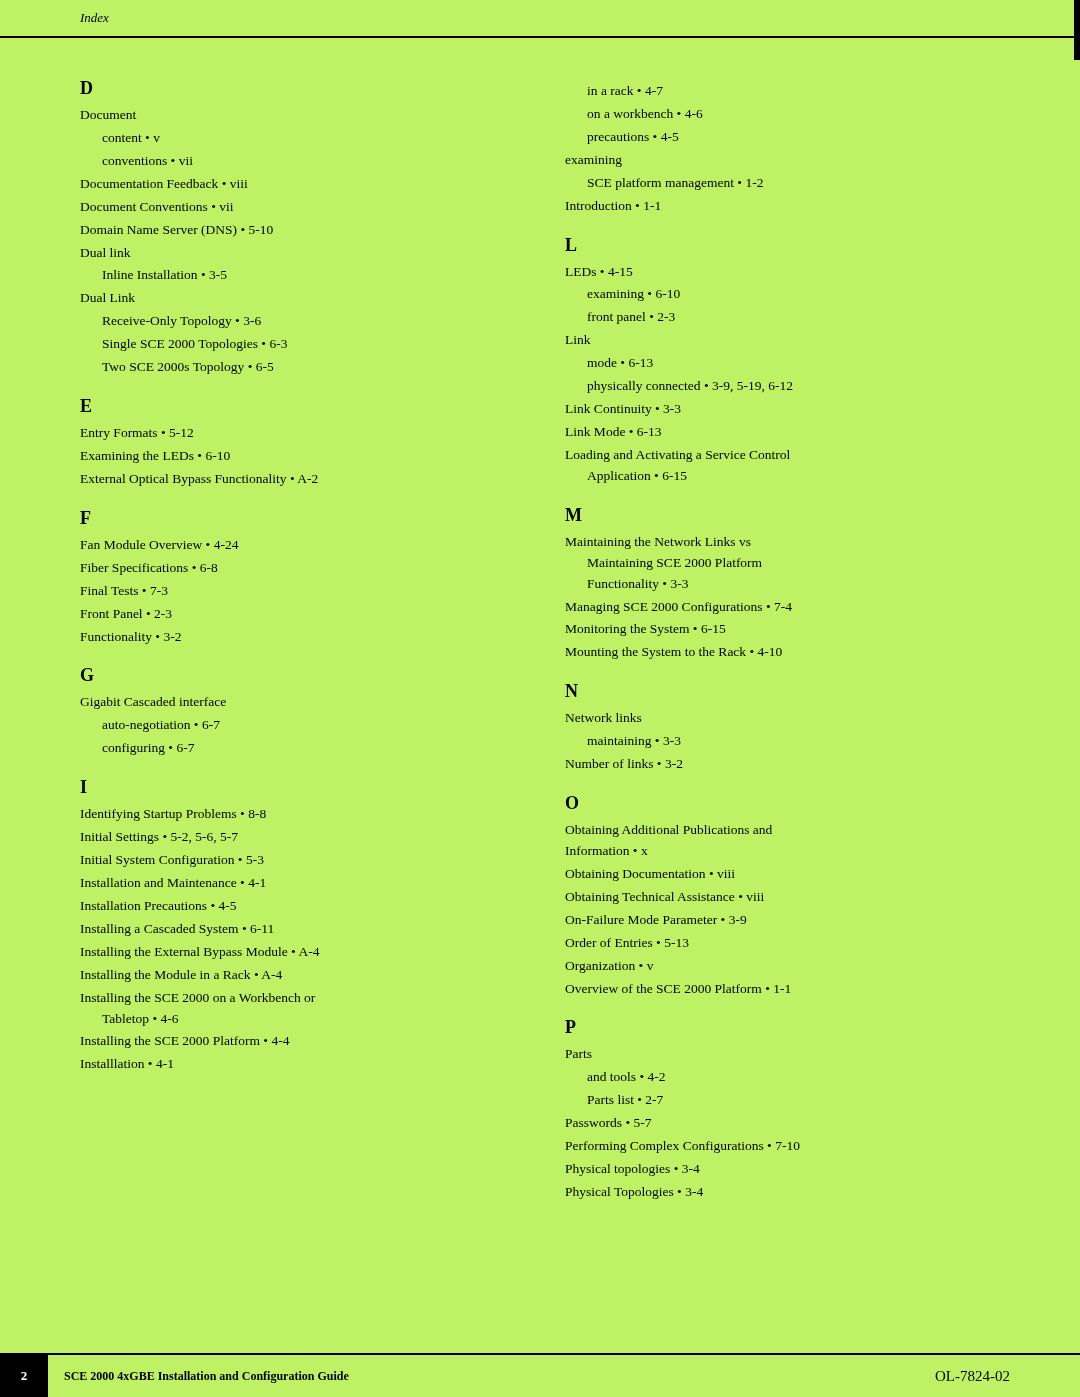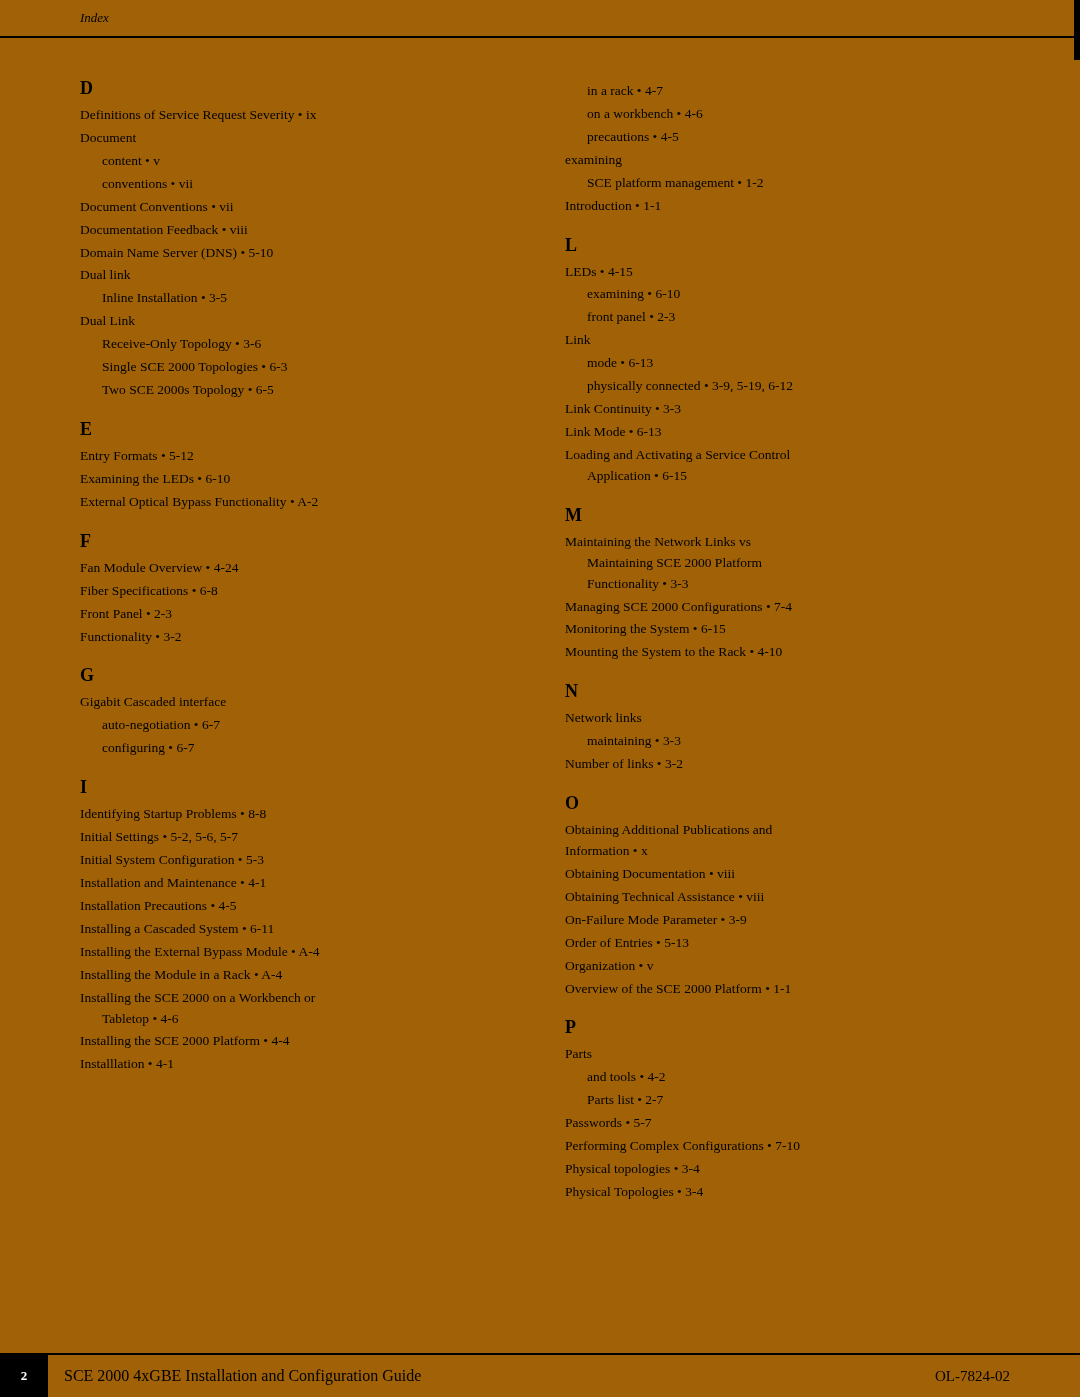--- a/index.html
+++ b/index.html
@@ -9,21 +9,21 @@
       font-size: 13.5px;
       color: #000;
       width: 1080px;
       min-height: 1397px;
       position: relative;
     }
 
     .page {
       width: 1080px;
       min-height: 1397px;
-      background: #a16207;
+      background: #bef264;
       position: relative;
       padding: 0;
     }
 
     
     .top-bar {
       width: 100%;
       height: 38px;
       border-bottom: 2px solid #000;
       display: flex;
@@ -115,21 +115,22 @@
       height: 44px;
       display: flex;
       align-items: center;
       justify-content: center;
       font-size: 13px;
       font-weight: bold;
       margin-right: 16px;
     }
 
     .footer-title {
-      font-size: 16px;
+      font-size: 12px;
+      font-weight: bold;
     }
 
     .footer-right {
       font-size: 15px;
     }
 
     p.entry {
       margin-bottom: 2px;
     }
   </style>
@@ -141,30 +142,29 @@
 
   <div class="top-bar">
     <span class="top-bar-label">Index</span>
   </div>
 
   <div class="content">
 
     <div class="left-col">
 
       <div class="section-letter">D</div>
-      <p class="entry">Definitions of Service Request Severity • ix</p>
       <p class="entry">Document</p>
       <p class="entry">
           <span class="sub">content • v</span>
         </p>
       <p class="entry">
           <span class="sub">conventions • vii</span>
         </p>
+      <p class="entry">Documentation Feedback • viii</p>
       <p class="entry">Document Conventions • vii</p>
-      <p class="entry">Documentation Feedback • viii</p>
       <p class="entry">Domain Name Server (DNS) • 5-10</p>
       <p class="entry">Dual link</p>
       <p class="entry">
           <span class="sub">Inline Installation • 3-5</span>
         </p>
       <p class="entry">Dual Link</p>
       <p class="entry">
           <span class="sub">Receive-Only Topology • 3-6</span>
         </p>
       <p class="entry">
@@ -175,20 +175,21 @@
         </p>
 
       <div class="section-letter">E</div>
       <p class="entry">Entry Formats • 5-12</p>
       <p class="entry">Examining the LEDs • 6-10</p>
       <p class="entry">External Optical Bypass Functionality • A-2</p>
 
       <div class="section-letter">F</div>
       <p class="entry">Fan Module Overview • 4-24</p>
       <p class="entry">Fiber Specifications • 6-8</p>
+      <p class="entry">Final Tests • 7-3</p>
       <p class="entry">Front Panel • 2-3</p>
       <p class="entry">Functionality • 3-2</p>
 
       <div class="section-letter">G</div>
       <p class="entry">Gigabit Cascaded interface</p>
       <p class="entry">
           <span class="sub">auto-negotiation • 6-7</span>
         </p>
       <p class="entry">
           <span class="sub">configuring • 6-7</span>

